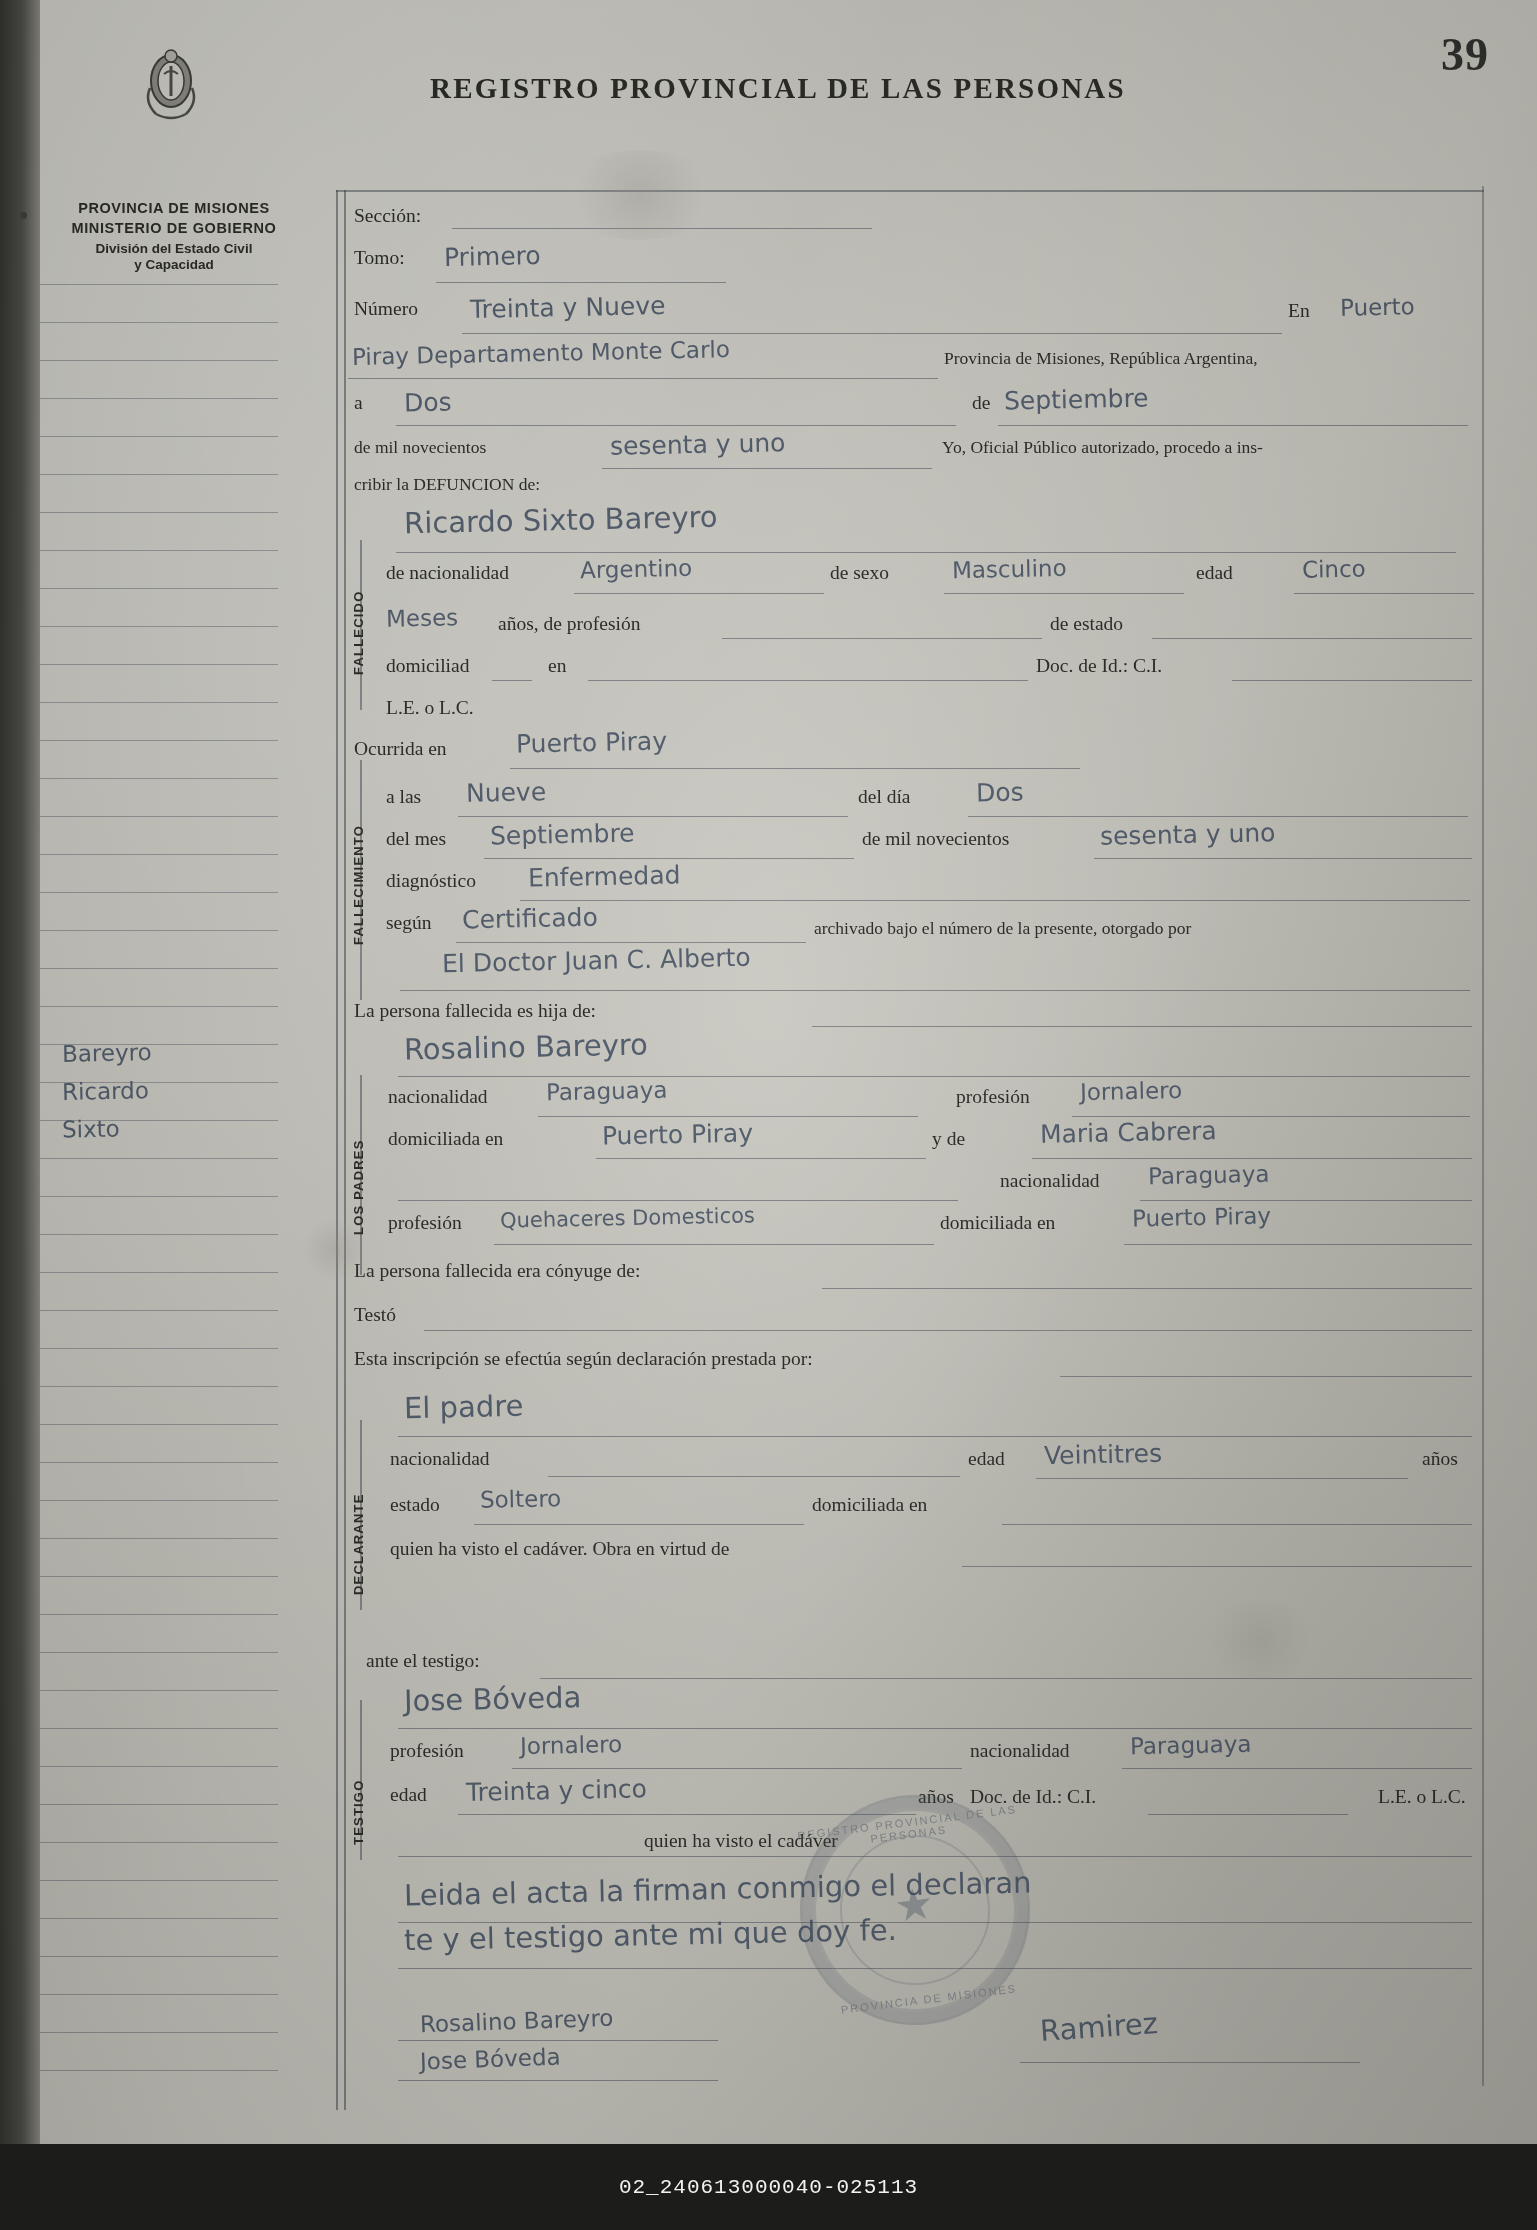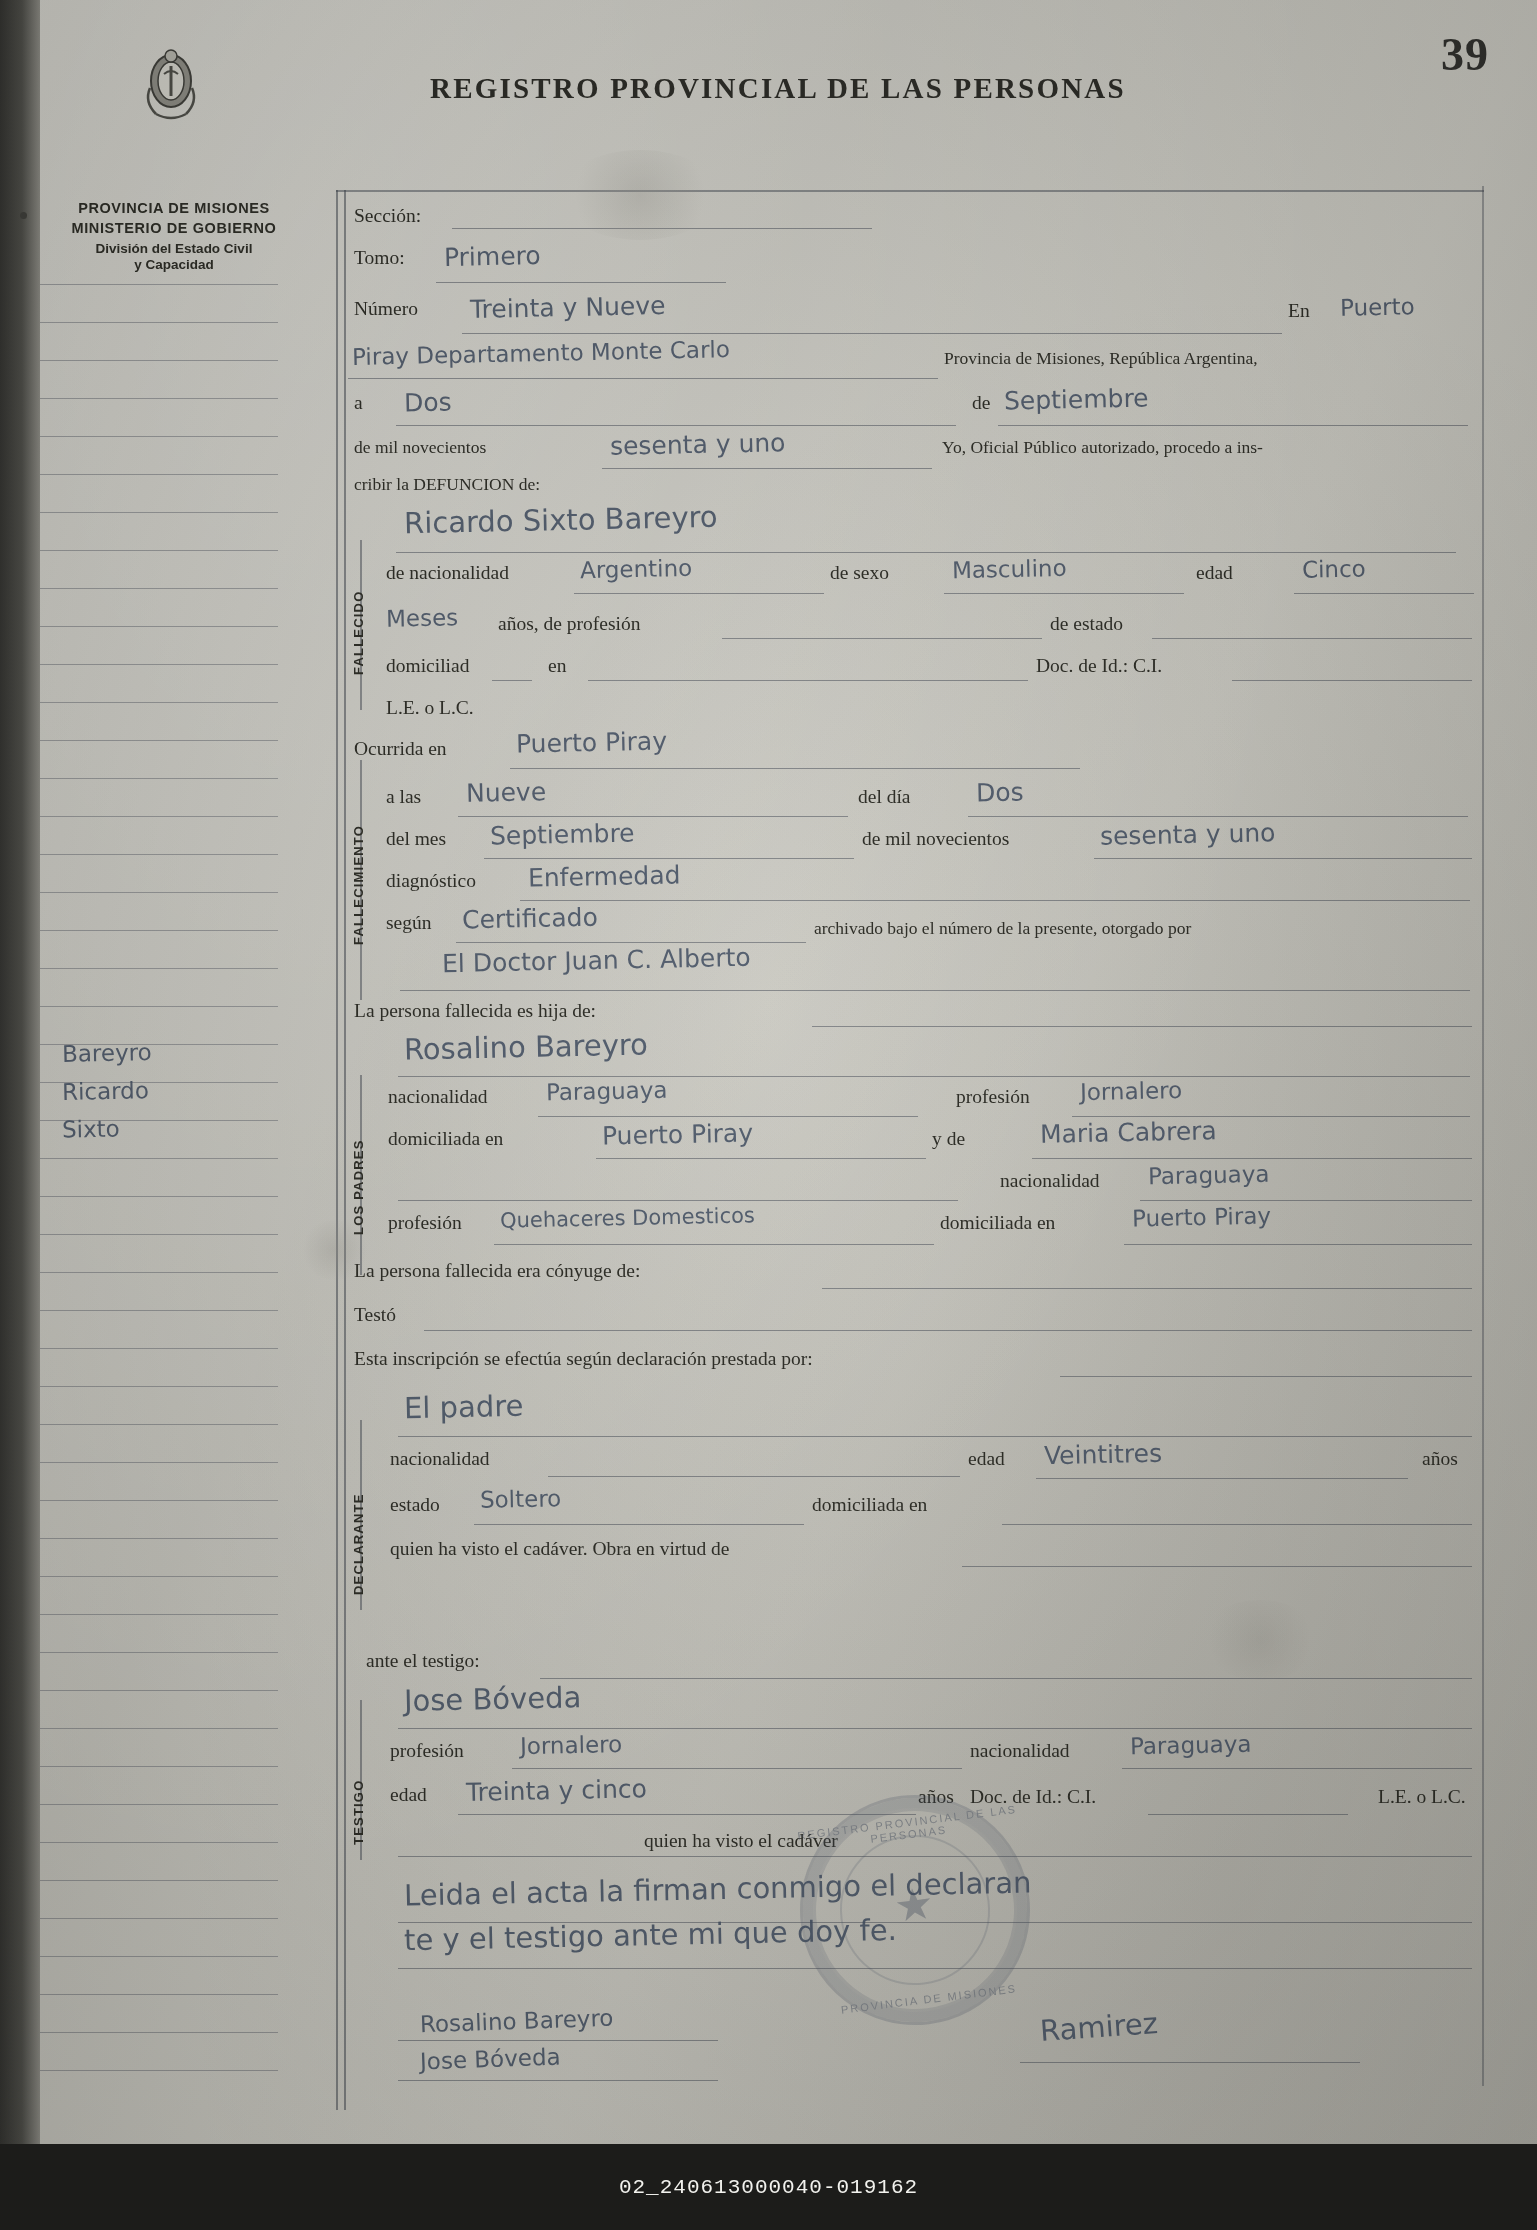--- a/index.html
+++ b/index.html
@@ -459,16 +459,16 @@
     <div class="stamp-txt" style="bottom:16px;">PROVINCIA DE MISIONES</div>
     <div class="stamp-star">★</div>
   </div>
 
   <div class="smudge" style="left:300px; top:1220px; width:70px; height:60px;"></div>
   <div class="smudge" style="left:1200px; top:1600px; width:120px; height:80px;"></div>
   <div class="smudge" style="left:560px; top:150px; width:160px; height:90px;"></div>
   <div class="vblur"></div>
 
   <div class="footer-bar">
-    <span class="footer-text">02_240613000040-019162</span>
+    <span class="footer-text">02_240613000040-025113</span>
   </div>
 
 </div>
 
 </body></html>

